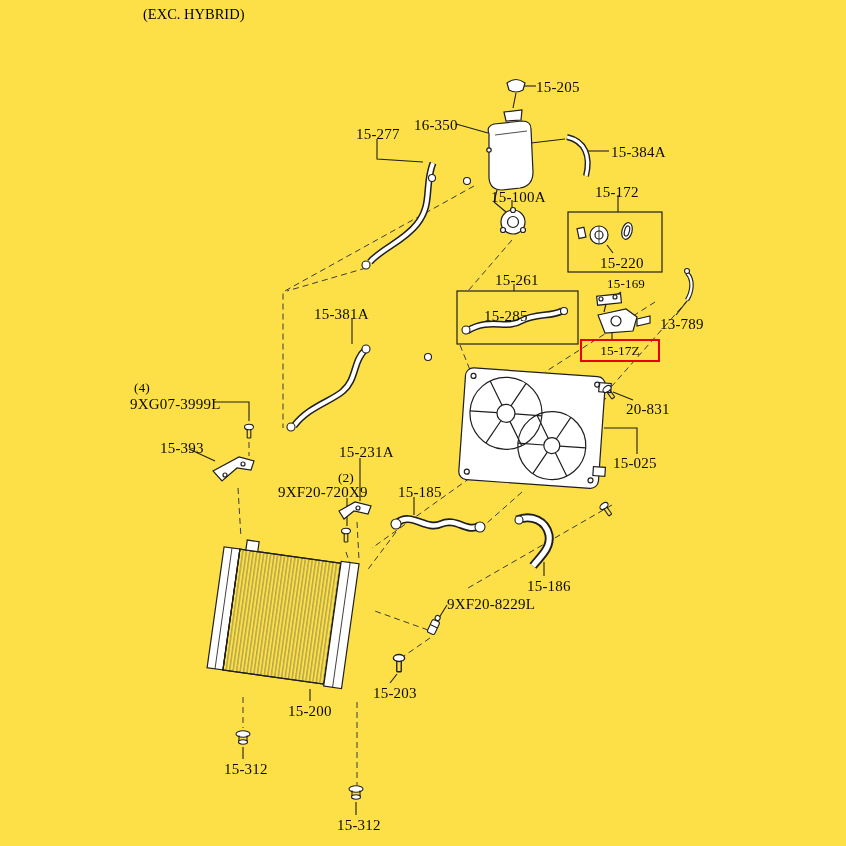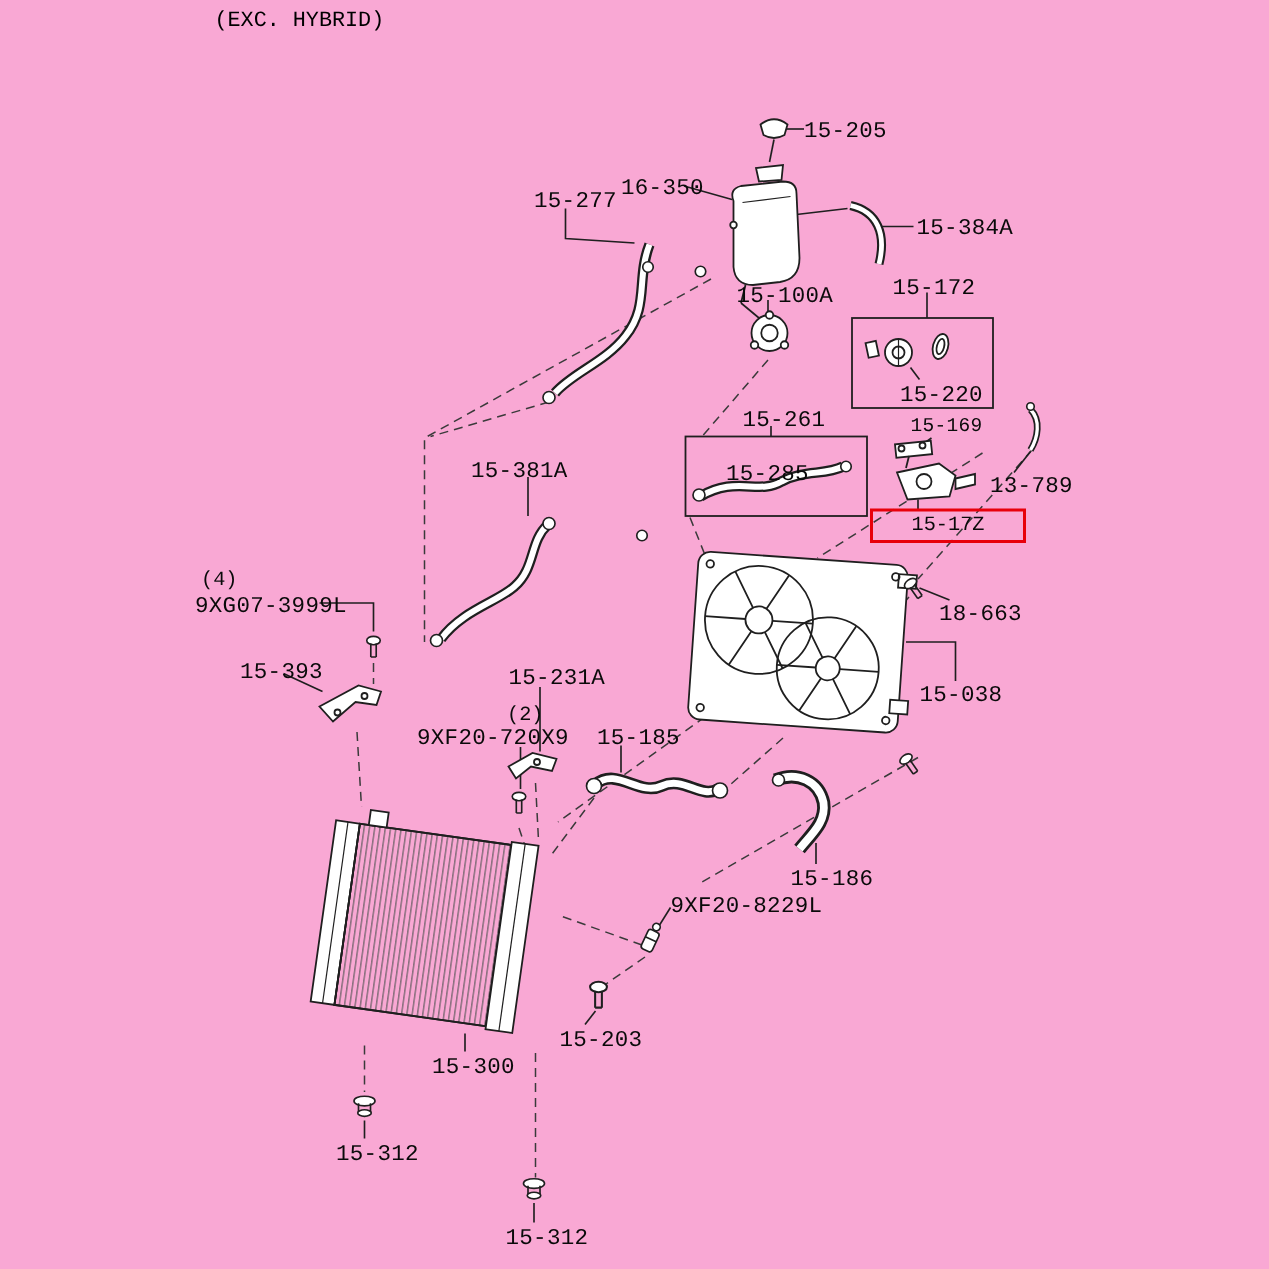--- a/index.html
+++ b/index.html
@@ -1,32 +1,32 @@
 <!DOCTYPE html>
 <html><head>
 <meta charset="utf-8">
 <style>
   html,body { margin:0; padding:0; background:#ffffff; }
   #stage {
-    position:relative; width:846px; height:846px; background:#f9a8d4;
-    font-family:Liberation Mono, monospace; overflow:hidden;text-align:center;
+    position:relative; width:846px; height:846px; background:#fde047;
+    font-family:Liberation Serif, serif; overflow:hidden;text-align:center;
   }
   #artwork { position:absolute; left:0; top:0; }
   .part-label {
     position:absolute; font-size:15px; color:#0a0a0a; white-space:nowrap;
     letter-spacing:0.2px; cursor:pointer;
   }
   .qty-label {
     position:absolute; font-size:13.5px; color:#0a0a0a; white-space:nowrap;
   }
   .note {
     position:absolute; font-size:14.5px; color:#000;
   }
   #hl-box {
-    position:absolute; left:580px; top:339px; width:104px; height:23px;
+    position:absolute; left:580px; top:339px; width:80px; height:23px;
     border:2px solid #e8000b; display:flex; align-items:center; justify-content:center;
     font-size:13.5px; color:#0a0a0a; box-sizing:border-box; cursor:pointer;
   }
 </style>
 </head>
 <body>
 
 <div id="stage">
 
   <svg id="artwork" width="846" height="846" viewBox="0 0 846 846">
@@ -240,31 +240,31 @@
   <div class="part-label" style="left:595px;top:184px">15-172</div>
   <div class="part-label" style="left:600px;top:255px">15-220</div>
   <div class="part-label" style="left:495px;top:272px">15-261</div>
   <div class="part-label" style="left:607px;top:276px;font-size:13px">15-169</div>
   <div class="part-label" style="left:484px;top:308px">15-285</div>
   <div class="part-label" style="left:660px;top:316px">13-789</div>
   <div class="part-label" style="left:314px;top:306px">15-381A</div>
 
   <div class="qty-label" style="left:134px;top:380px">(4)</div>
   <div class="part-label" style="left:130px;top:396px">9XG07-3999L</div>
-  <div class="part-label" style="left:626px;top:401px">18-663</div>
+  <div class="part-label" style="left:626px;top:401px">20-831</div>
   <div class="part-label" style="left:160px;top:440px">15-393</div>
-  <div class="part-label" style="left:613px;top:455px">15-038</div>
+  <div class="part-label" style="left:613px;top:455px">15-025</div>
   <div class="part-label" style="left:339px;top:444px">15-231A</div>
   <div class="qty-label" style="left:338px;top:470px">(2)</div>
   <div class="part-label" style="left:278px;top:484px">9XF20-720X9</div>
   <div class="part-label" style="left:398px;top:484px">15-185</div>
   <div class="part-label" style="left:527px;top:578px">15-186</div>
   <div class="part-label" style="left:447px;top:596px">9XF20-8229L</div>
   <div class="part-label" style="left:373px;top:685px">15-203</div>
-  <div class="part-label" style="left:288px;top:703px">15-300</div>
+  <div class="part-label" style="left:288px;top:703px">15-200</div>
   <div class="part-label" style="left:224px;top:761px">15-312</div>
   <div class="part-label" style="left:337px;top:817px">15-312</div>
 
   <div id="hl-box">
     <span>15-17Z</span>
   </div>
 
 </div>
 
 </body></html>

